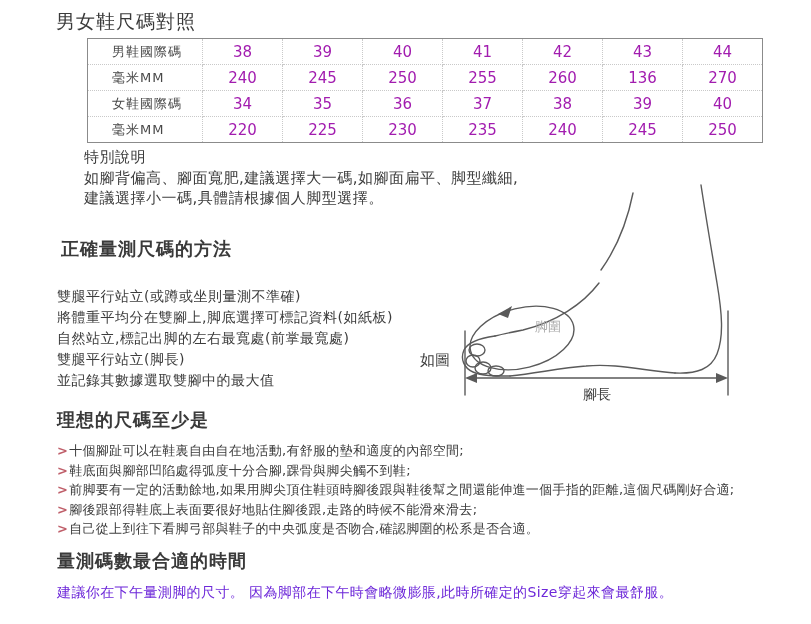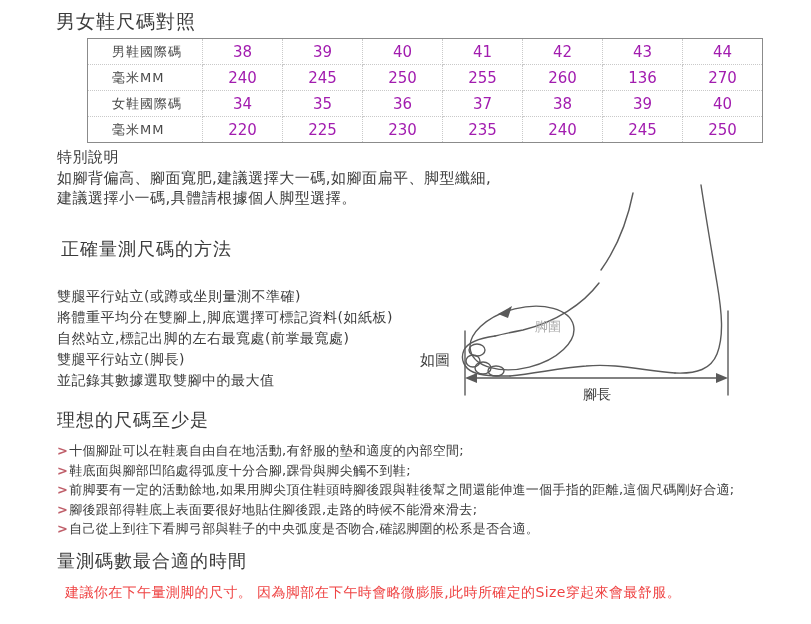--- a/index.html
+++ b/index.html
@@ -20,32 +20,32 @@
   table.size-table td {
     border:1px dotted #c9c9c9; height:26px;
     font-size:15px; color:#a21caf; text-align:center; vertical-align:middle;
   }
   table.size-table td.rowlabel {
     width:115px; font-size:13px; color:#484848; text-align:left;
     padding-left:24px; letter-spacing:1px;
   }
   table.size-table td.val { width:80px; }
 
-  .section-heading { font-size:18px; color:#3a3a3a; letter-spacing:1px; }
-  .body-text { font-size:15px; color:#3c3c3c; line-height:20.5px; letter-spacing:0.5px; }
+  .section-heading { font-size:18px; color:#3a3a3a; letter-spacing:1px;font-weight:bold; }
+  .body-text { font-size:15px; color:#3c3c3c; line-height:20.5px; letter-spacing:0.5px;margin-left:27px; }
 
   .method-steps { font-size:14px; color:#3c3c3c; line-height:21px; letter-spacing:0.5px; }
 
   .bullet-list { font-size:13px; color:#3c3c3c; line-height:19.6px; letter-spacing:0.3px; }
   .bullet-list .row { white-space:nowrap; }
   .bullet { color:#bf5e69; font-weight:bold; margin-right:1px; }
 
   .figure-caption { left:420px; top:351px; font-size:15px; color:#3c3c3c; }
 
-  .final-text { left:57px; top:584px; font-size:14px; color:#ef4444; letter-spacing:0.4px;margin-left:8px; }
+  .final-text { left:57px; top:584px; font-size:14px; color:#6d28d9; letter-spacing:0.4px; }
 
   svg text { font-family:"DejaVu Sans", sans-serif; }
 </style>
 </head>
 <body>
 
 <div id="page">
 
   <div class="abs page-title">男女鞋尺碼對照</div>
 

